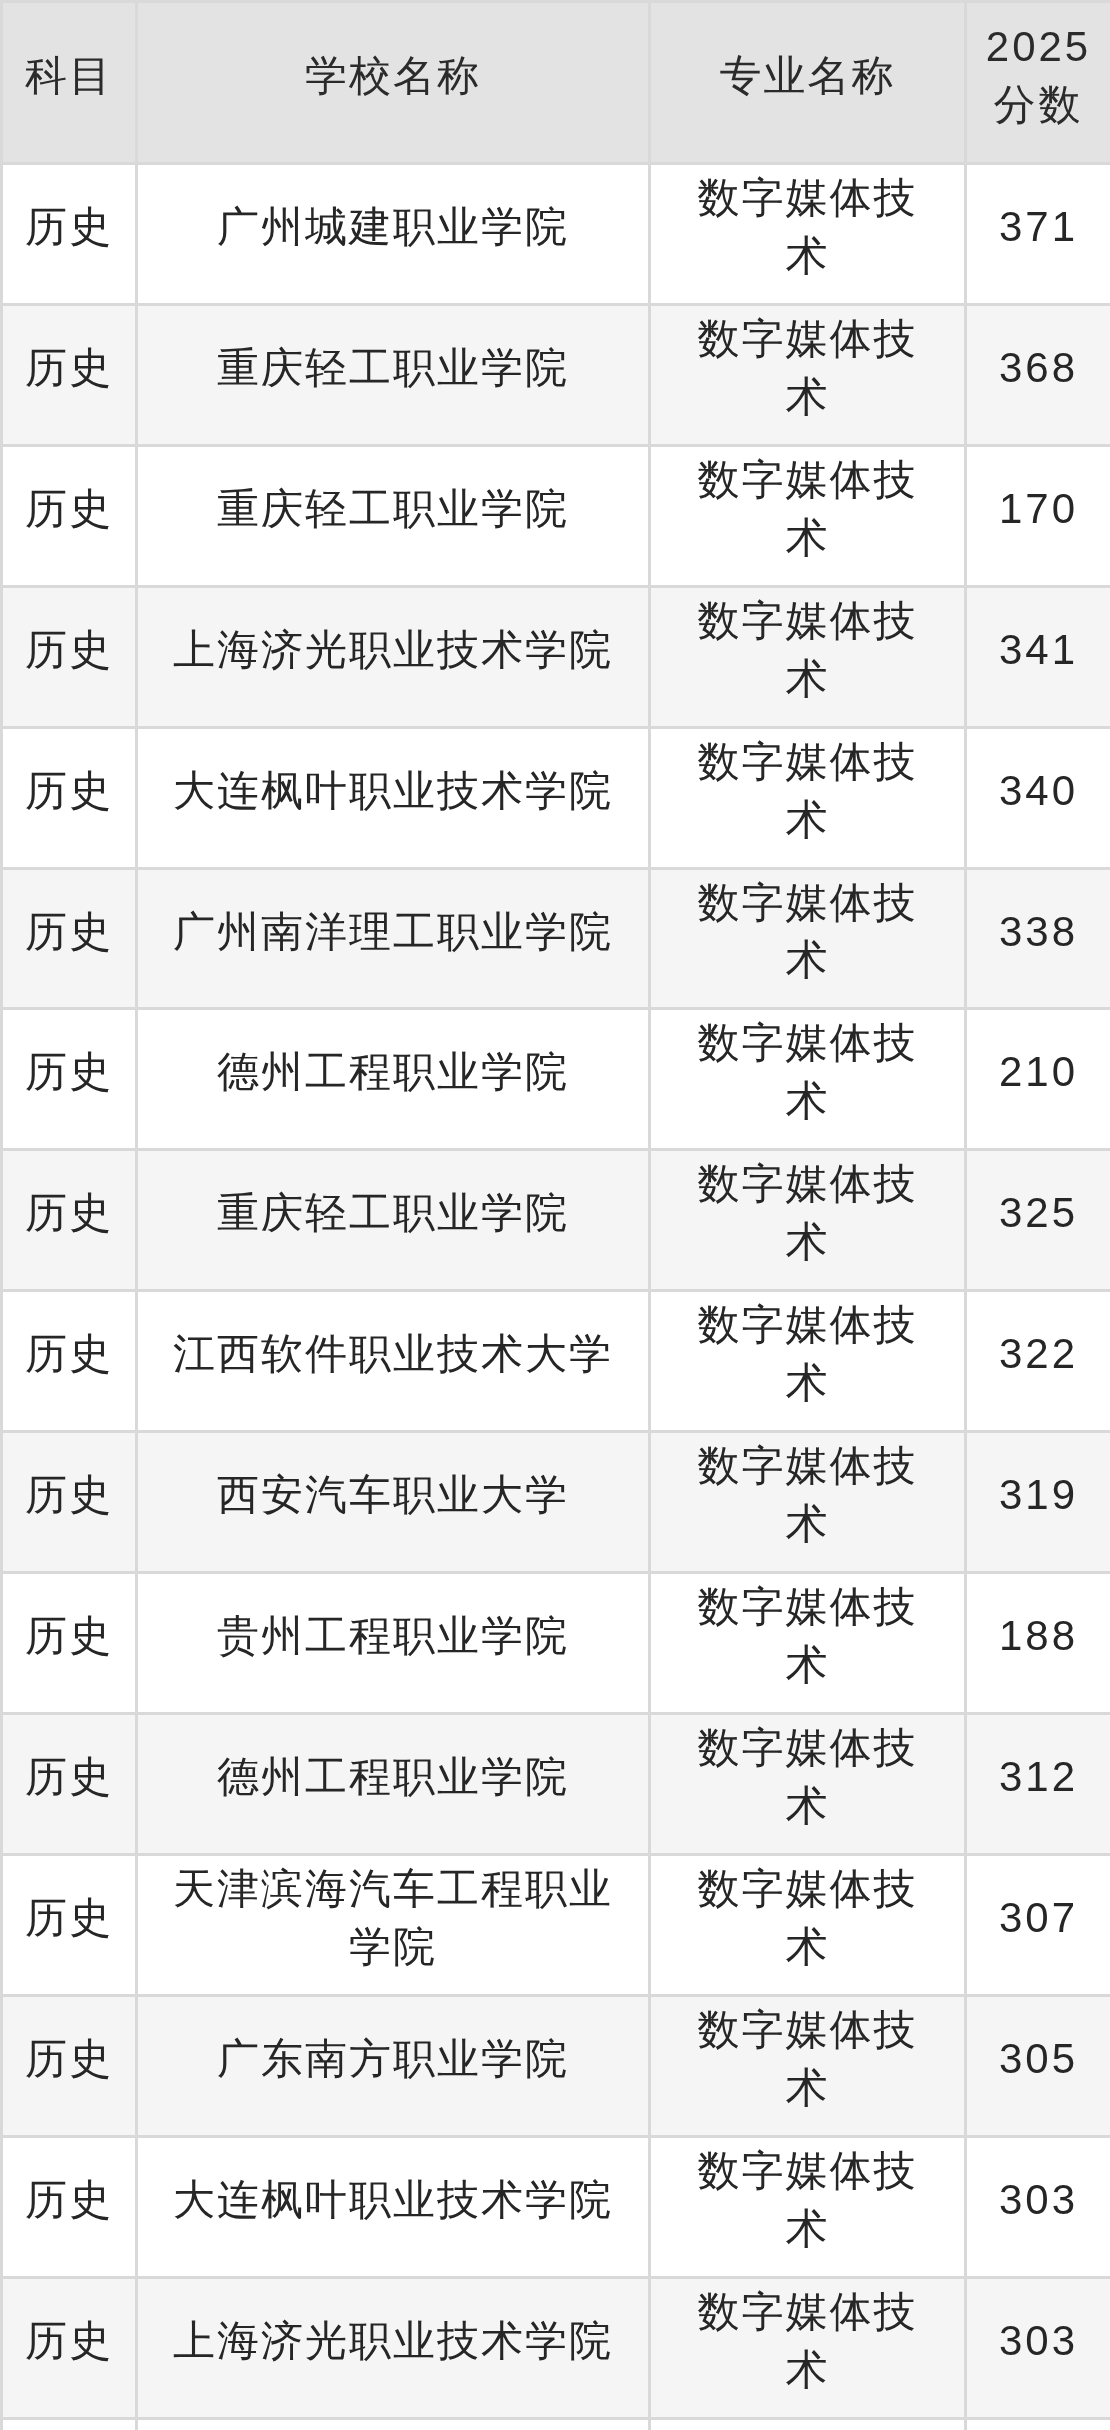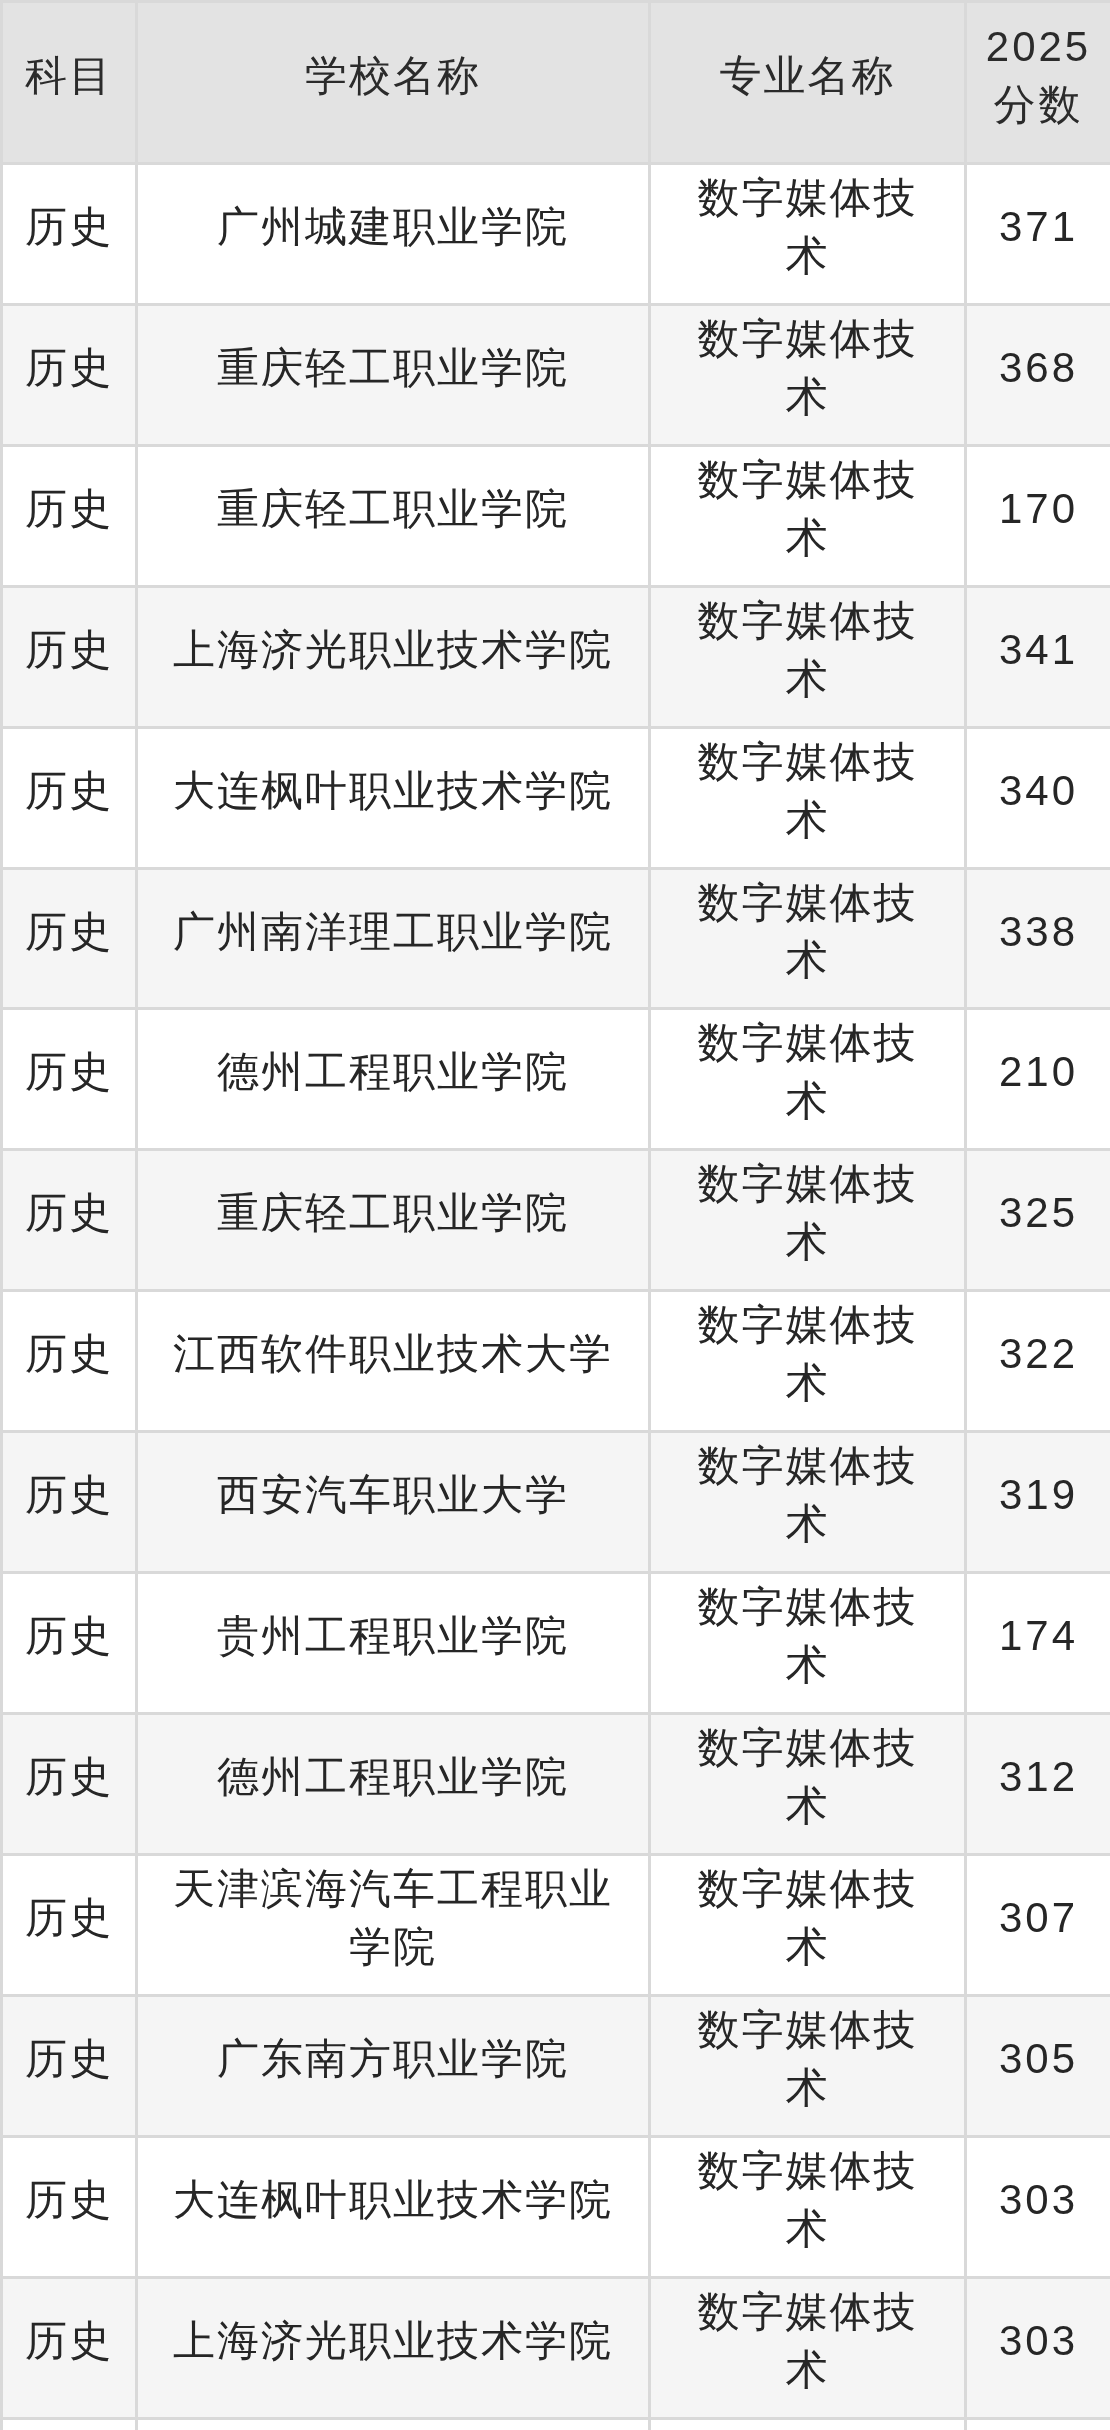--- a/index.html
+++ b/index.html
@@ -114,21 +114,21 @@
       <tr class="alt">
     <td class="cell-subject">历史</td>
     <td class="cell-school">西安汽车职业大学</td>
     <td class="cell-major">数字媒体技术</td>
     <td class="cell-score">319</td>
   </tr>
       <tr>
     <td class="cell-subject">历史</td>
     <td class="cell-school">贵州工程职业学院</td>
     <td class="cell-major">数字媒体技术</td>
-    <td class="cell-score">174</td>
+    <td class="cell-score">188</td>
   </tr>
       <tr class="alt">
     <td class="cell-subject">历史</td>
     <td class="cell-school">德州工程职业学院</td>
     <td class="cell-major">数字媒体技术</td>
     <td class="cell-score">312</td>
   </tr>
       <tr>
     <td class="cell-subject">历史</td>
     <td class="cell-school">天津滨海汽车工程职业学院</td>

